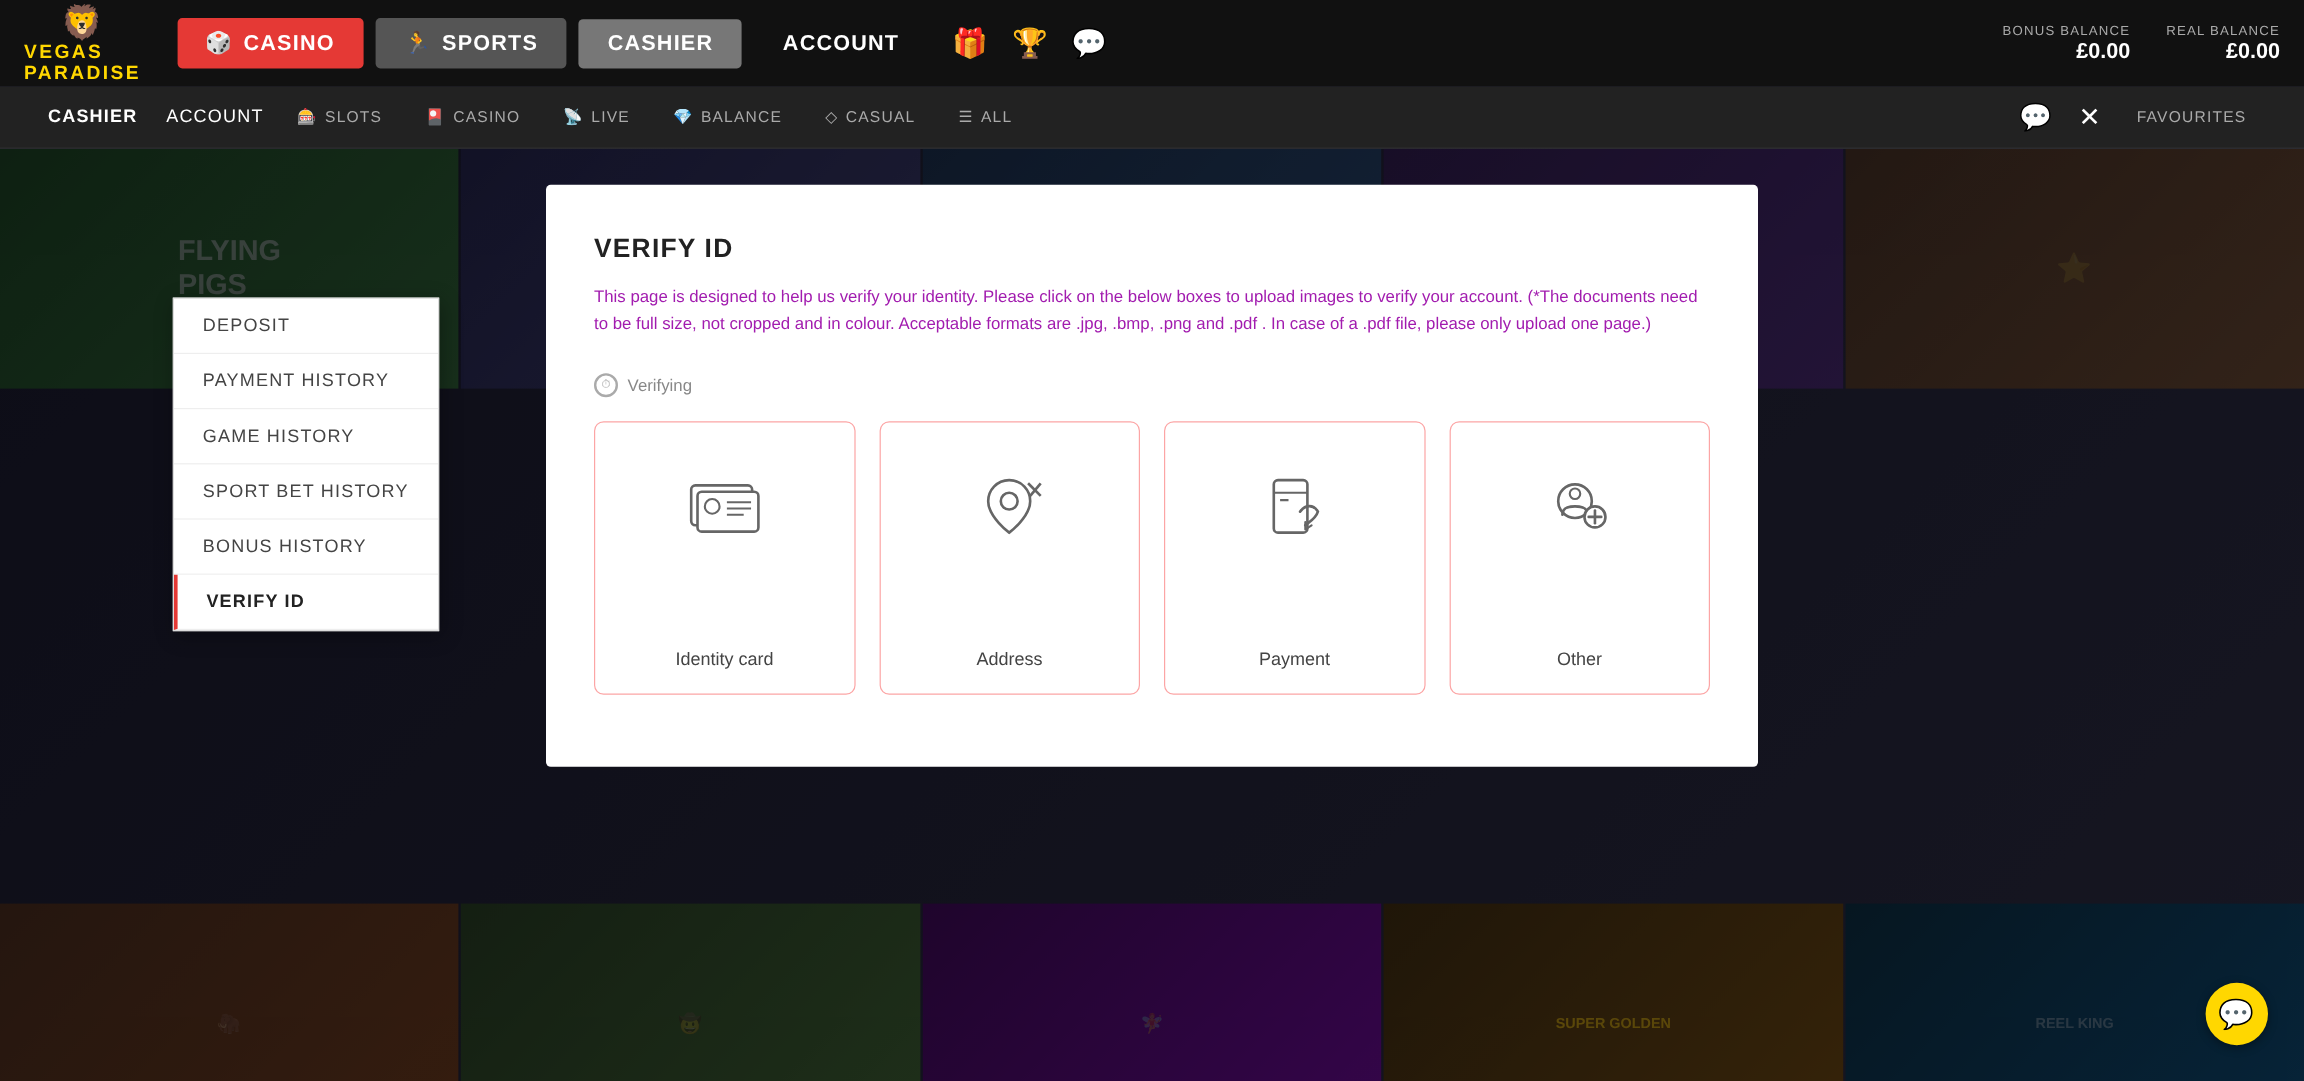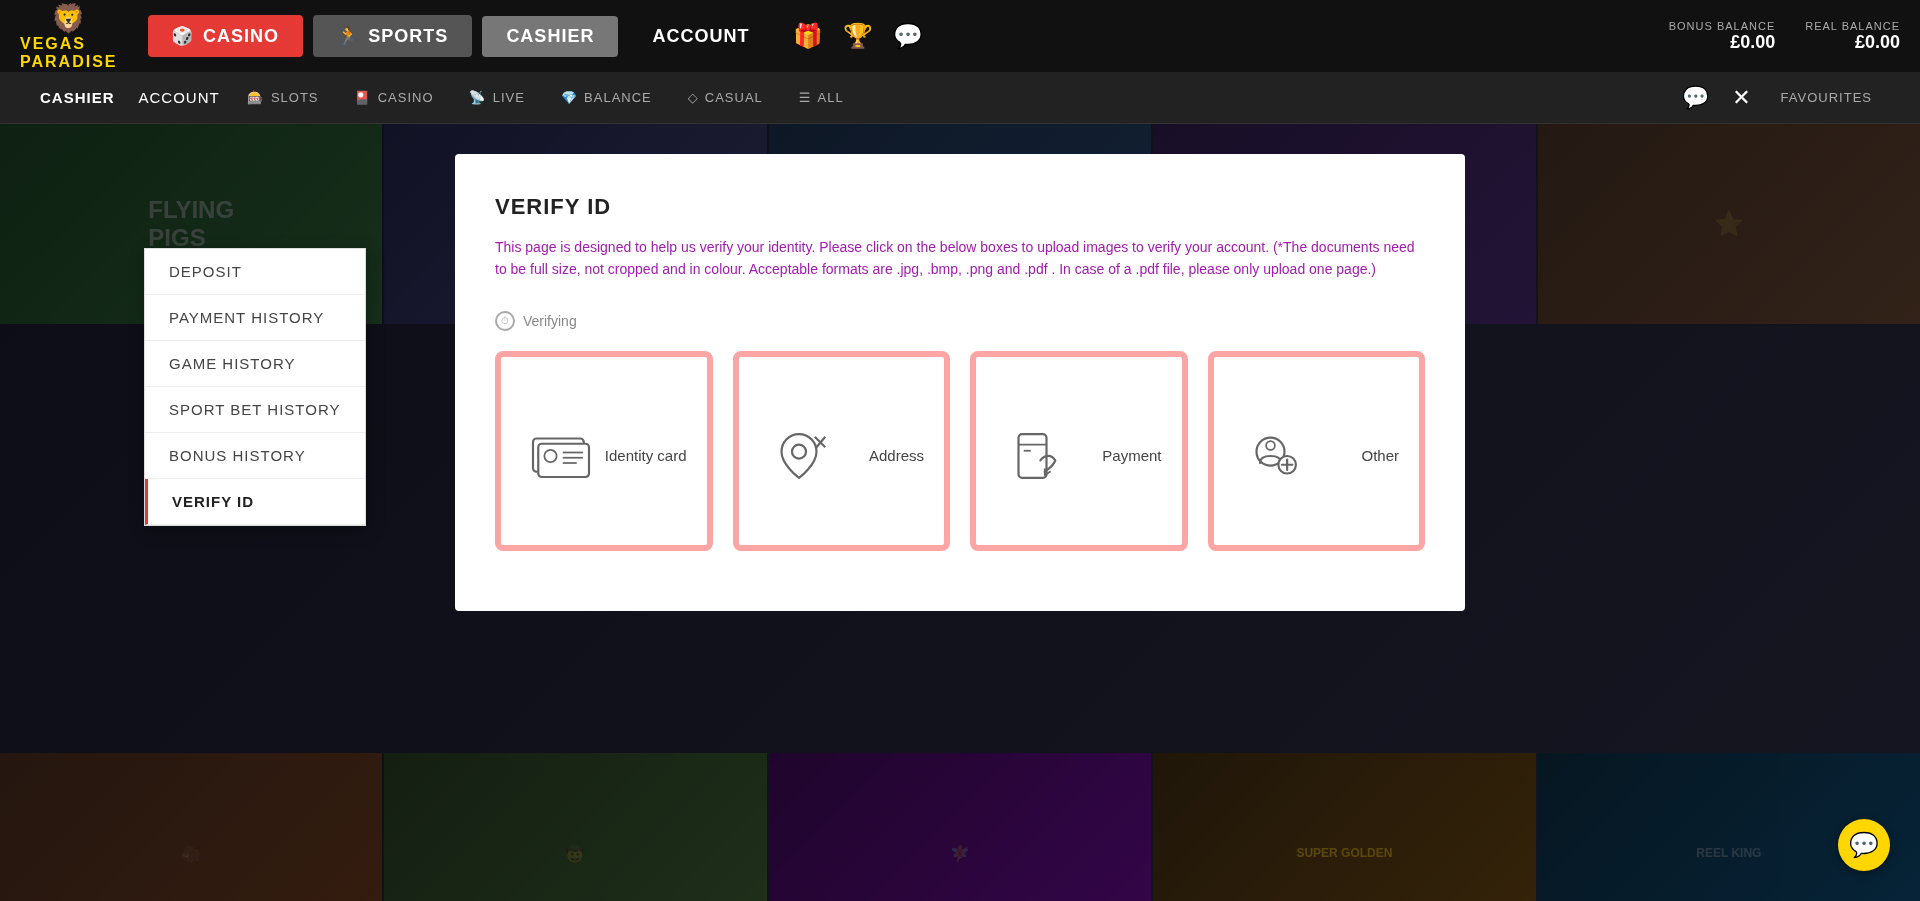--- a/index.html
+++ b/index.html
@@ -198,26 +198,26 @@
       color: #aaa;
     }
 
     
     .verify-cards {
       display: flex;
       gap: 20px;
       justify-content: center;
     }
     .verify-card {
-      border: 6px solid #fca5a5;
+      border: 1px solid #fca5a5;
       border-radius: 8px;
       width: 220px;
-      height: 200px;
-      display: flex;
-      flex-direction: row;
+      height: 228px;
+      display: flex;
+      flex-direction: column;
       align-items: center;
       justify-content: space-between;
       padding: 30px 20px 20px;
       cursor: pointer;
       transition: box-shadow 0.2s;
     }
     .verify-card-icon {
       width: 80px;
       height: 80px;
       display: flex;

